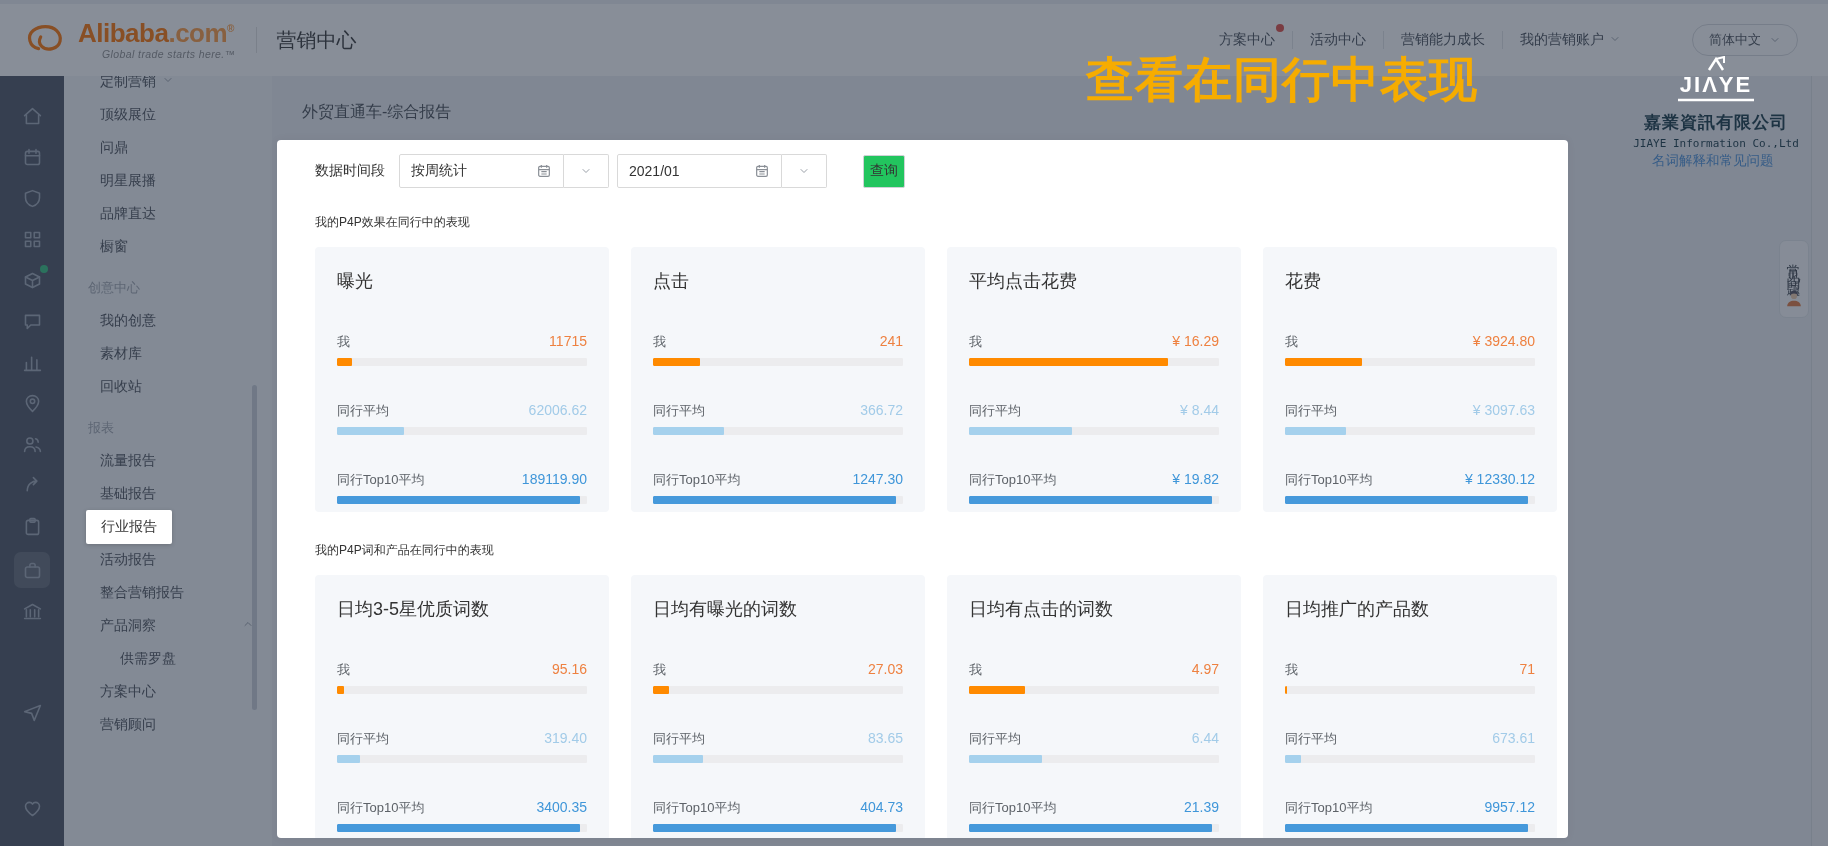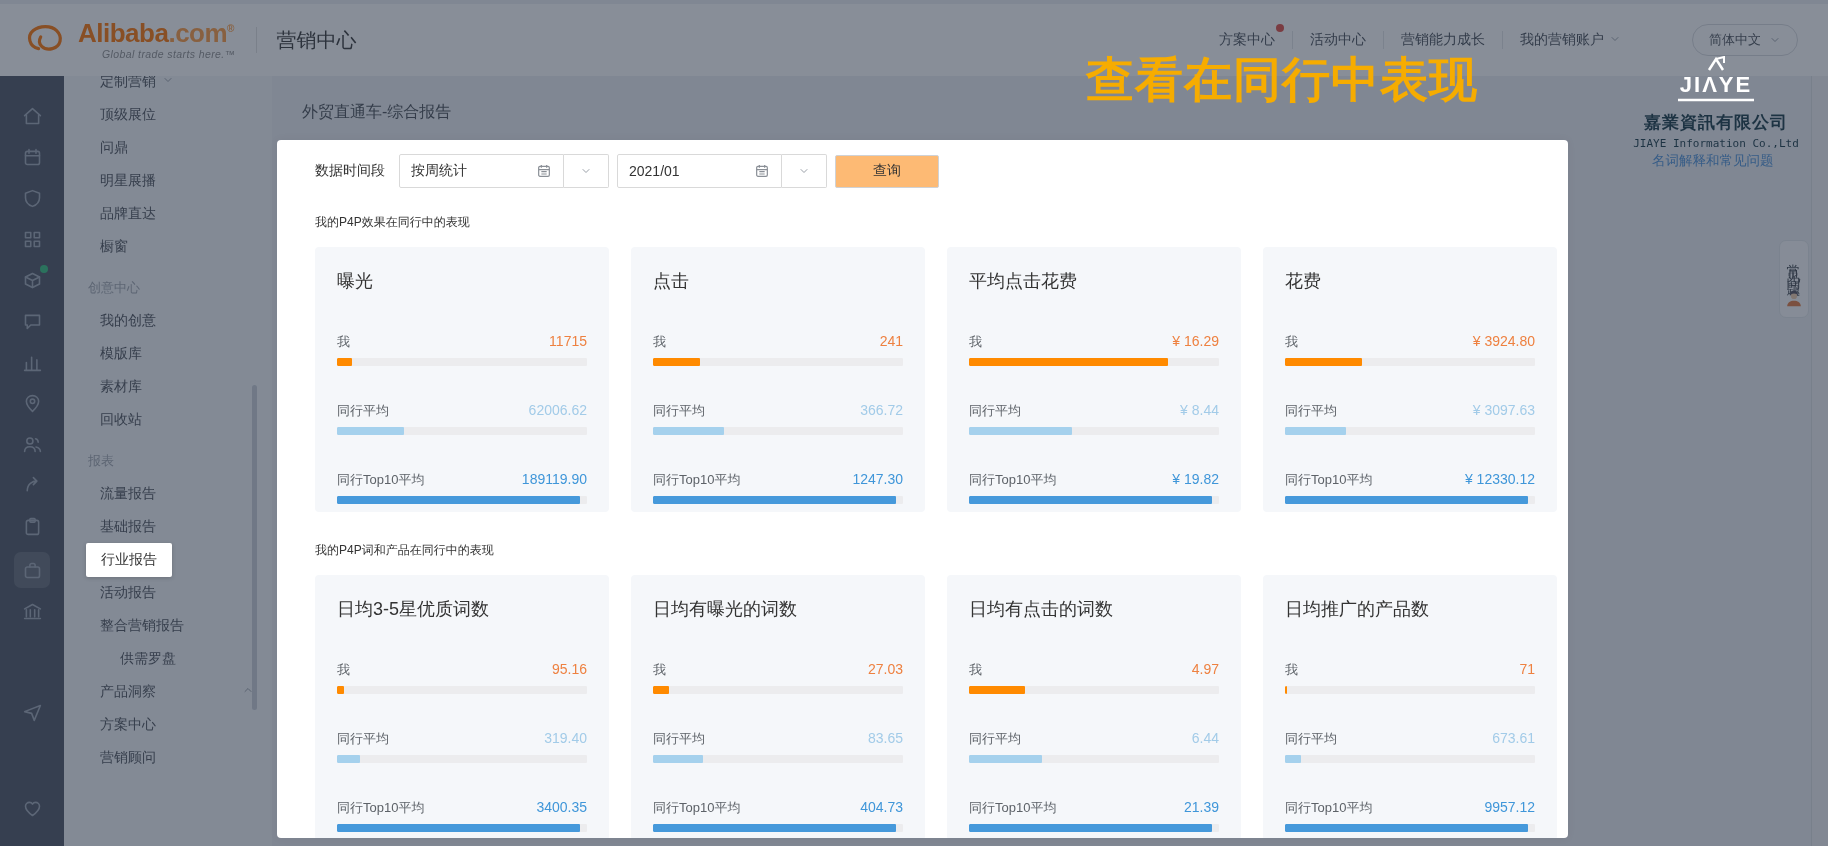--- a/index.html
+++ b/index.html
@@ -50,22 +50,22 @@
          z-index:20;padding:14px 11px 0 38px;box-sizing:border-box;overflow:hidden;box-shadow:0 0 10px rgba(0,0,0,.05);}
   .filter-row{display:flex;align-items:center;}
   .f-label{font-size:14px;color:#333;margin-right:14px;}
   .sel{display:flex;margin-right:8px;}
   .sel-main{display:flex;align-items:center;justify-content:space-between;width:165px;height:34px;
             border:1px solid #d9d9d9;border-radius:2px 0 0 2px;padding:0 11px;font-size:14px;color:#333;
             background:#fff;box-sizing:border-box;cursor:pointer;}
   .sel-main svg{width:16px;height:16px;color:#8a8f96;}
   .sel-arrow{width:45px;height:34px;border:1px solid #d9d9d9;border-left:none;border-radius:0 2px 2px 0;
              display:grid;place-items:center;color:#9aa0a8;box-sizing:border-box;cursor:pointer;}
-  .query-btn{height:33px;padding:0 37px;border:1px solid #cfd2d6;border-radius:2px;
-             background:#fdba74;font-size:14px;color:#333;cursor:pointer;font-family:inherit;}
+  .query-btn{margin-left:28px;height:33px;padding:0 6px;border:1px solid #cfd2d6;border-radius:2px;
+             background:#22c55e;font-size:14px;color:#333;cursor:pointer;font-family:inherit;}
   .section-title{font-size:12px;color:#333;margin:26px 0 16px;}
   .section-title.second{margin-top:30px;}
   .cards{display:grid;grid-template-columns:repeat(4,1fr);gap:22px;}
   .card{background:#f5f7fa;border-radius:4px;padding:22px 22px 18px;height:265px;box-sizing:border-box;}
   .card-title{font-size:18px;color:#333;margin-bottom:40px;}
   .m-row + .m-row{margin-top:36px;}
   .m-head{display:flex;justify-content:space-between;align-items:baseline;font-size:13px;color:#5d6268;margin-bottom:7px;}
   .m-val{font-size:14px;}
   .bar{height:8px;background:#ececee;border-radius:1px;overflow:hidden;}
   .fill{height:100%;border-radius:1px;}
@@ -244,52 +244,49 @@
           <span>品牌直达</span>
         </div>
         <div class="sb-item">
           <span>橱窗</span>
         </div>
         <div class="sb-section">创意中心</div>
         <div class="sb-item">
           <span>我的创意</span>
         </div>
         <div class="sb-item">
-          <span>模版库</span>
-        </div>
-        <div class="sb-item">
           <span>素材库</span>
         </div>
         <div class="sb-item">
           <span>回收站</span>
         </div>
         <div class="sb-section">报表</div>
         <div class="sb-item">
           <span>流量报告</span>
         </div>
         <div class="sb-item">
           <span>基础报告</span>
         </div>
         <div class="sb-item">
           <span class="sb-pill">行业报告</span>
         </div>
         <div class="sb-item">
           <span>活动报告</span>
         </div>
         <div class="sb-item">
           <span>整合营销报告</span>
-        </div>
-        <div class="sb-item sb-sub">
-          <span>供需罗盘</span>
         </div>
         <div class="sb-item">
           <span>产品洞察</span>
           <span class="sb-chev-right"><svg class="chev" viewBox="0 0 24 24" fill="none" width="12" height="12">
               <path d="M6 15 L12 9 L18 15" stroke="currentColor" stroke-width="2" stroke-linecap="round"></path>
             </svg></span>
+        </div>
+        <div class="sb-item sb-sub">
+          <span>供需罗盘</span>
         </div>
         <div class="sb-item">
           <span>方案中心</span>
         </div>
         <div class="sb-item">
           <span>营销顾问</span>
         </div>
       </div>
     <div class="sb-scroll"></div>
   </nav>

